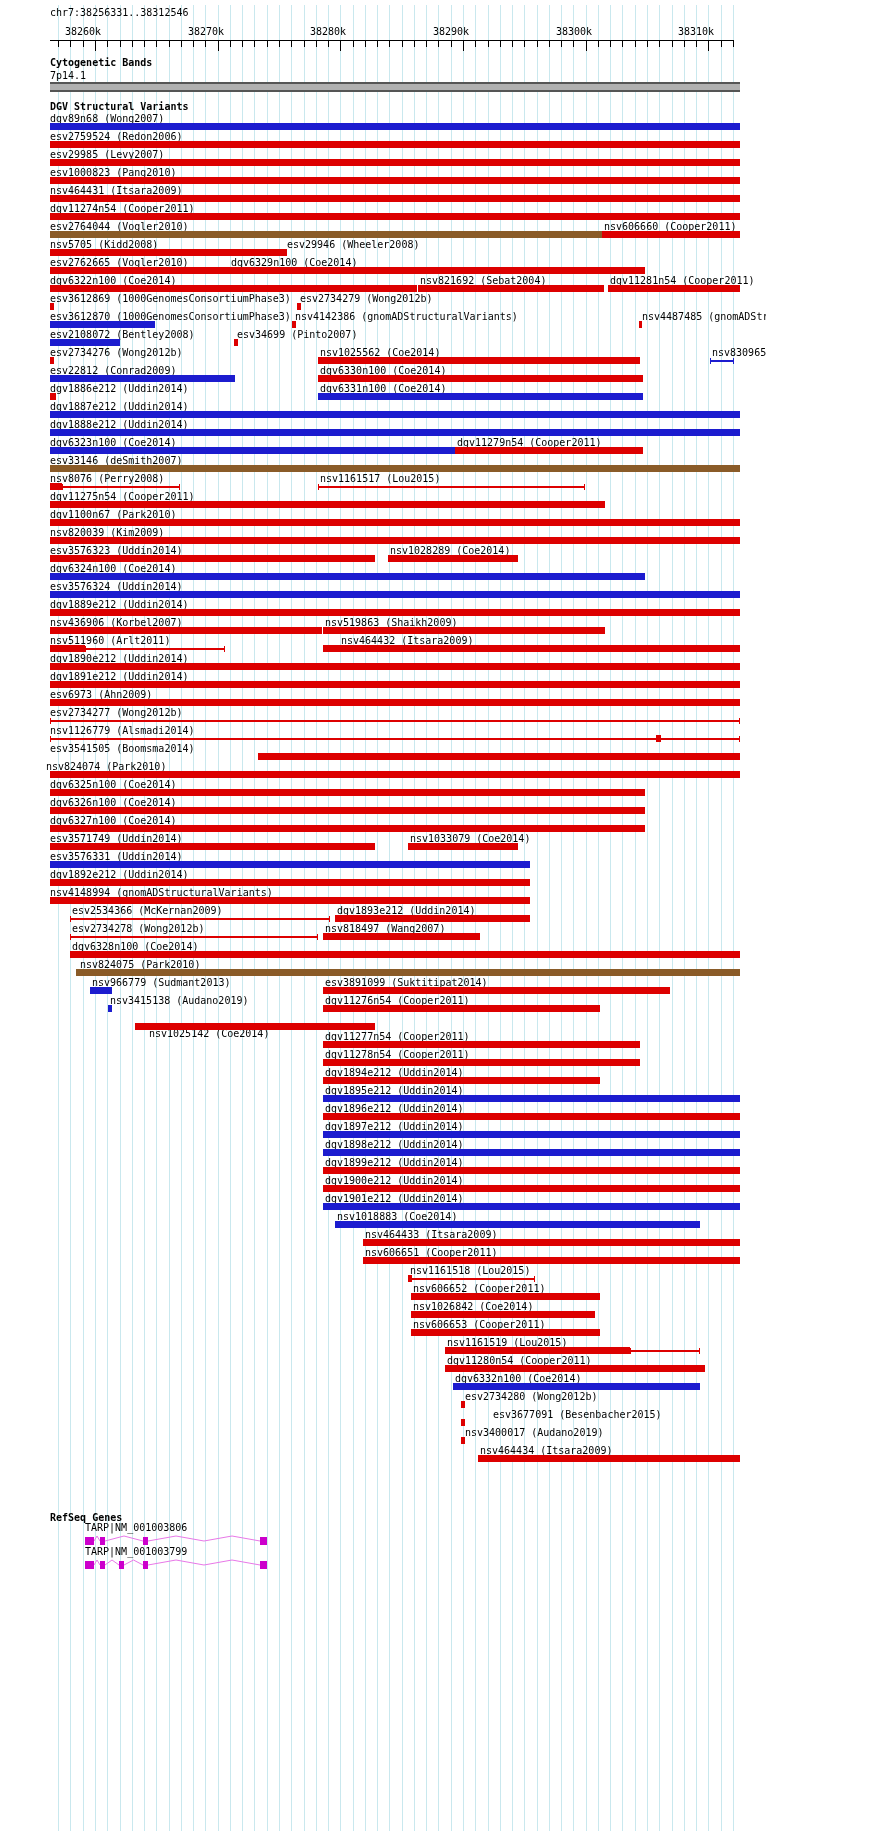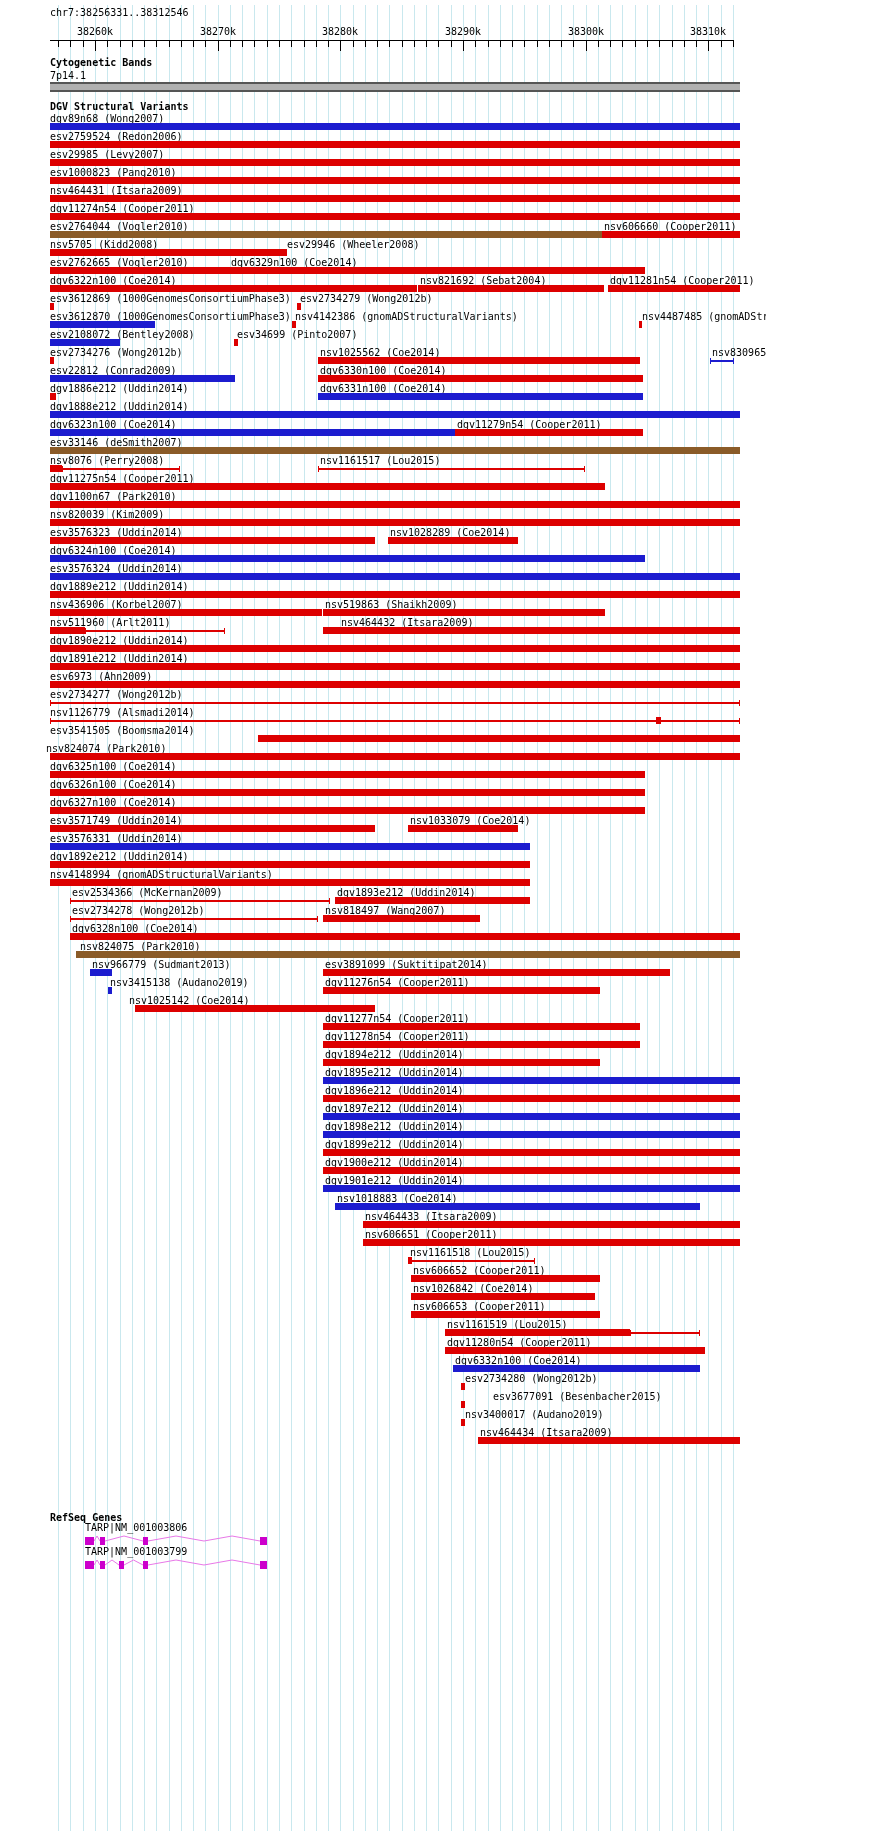--- a/index.html
+++ b/index.html
@@ -10,21 +10,21 @@
     font-size:10px; color:#000; line-height:12px;
   }
   .pane { position:absolute; left:0; top:0; width:766px; height:1831px; overflow:hidden; }
   #grid { position:absolute; left:0; top:5px; width:766px; height:1826px; }
   .gridline { position:absolute; top:0; height:100%; width:1px; background:#c9e8ee; }
   .abs { position:absolute; }
   .pos-label { left:50px; top:7px; white-space:pre; }
   .sec-title { position:absolute; left:50px; font-weight:bold; white-space:pre; }
   #ruler { position:absolute; left:0; top:0; width:766px; height:54px; }
   .ruler-baseline { position:absolute; left:50px; top:40px; width:684px; height:1px; background:#000; }
-  .rlabel { position:absolute; top:26px; width:60px; text-align:center; white-space:pre; }
+  .rlabel { position:absolute; top:26px; width:60px; white-space:pre; }
   .tick { position:absolute; width:1px; background:#000; }
   .tick.minor { top:40px; height:7px; }
   .tick.major { top:40px; height:11px; }
   #band { position:absolute; left:50px; top:82px; width:690px; height:10px;
           background:#b0b0b0; border-top:2px solid #555; border-bottom:2px solid #555; }
   #dgv-rows { position:absolute; left:0; top:113px; width:766px; }
   .trow { position:relative; height:18px; }
   .tlabel { position:absolute; top:0; height:11px; line-height:11px; white-space:pre; }
   .seg { position:absolute; }
   .seg-bar { top:10px; height:7px; }
@@ -265,20 +265,24 @@
           <div class="seg seg-bar" style="left: 50px; width: 185px; background: rgb(28, 28, 207); color: rgb(28, 28, 207);"></div>
           <div class="seg seg-bar" style="left: 318px; width: 325px; background: rgb(221, 0, 0); color: rgb(221, 0, 0);"></div>
         </div>
         <div class="trow">
           <span class="tlabel" style="left: 50px;">dgv1886e212 (Uddin2014)</span>
           <span class="tlabel" style="left: 320px;">dgv6331n100 (Coe2014)</span>
           <div class="seg seg-bar" style="left: 50px; width: 6px; background: rgb(221, 0, 0); color: rgb(221, 0, 0);"></div>
           <div class="seg seg-bar" style="left: 318px; width: 325px; background: rgb(28, 28, 207); color: rgb(28, 28, 207);"></div>
         </div>
         <div class="trow">
+          <span class="tlabel" style="left: 50px;">dgv1887e212 (Uddin2014)</span>
+          <div class="seg seg-bar" style="left: 50px; width: 690px; background: rgb(28, 28, 207); color: rgb(28, 28, 207);"></div>
+        </div>
+        <div class="trow">
           <span class="tlabel" style="left: 50px;">dgv1888e212 (Uddin2014)</span>
           <div class="seg seg-bar" style="left: 50px; width: 690px; background: rgb(28, 28, 207); color: rgb(28, 28, 207);"></div>
         </div>
         <div class="trow">
           <span class="tlabel" style="left: 50px;">dgv6323n100 (Coe2014)</span>
           <span class="tlabel" style="left: 457px;">dgv11279n54 (Cooper2011)</span>
           <div class="seg seg-bar" style="left: 50px; width: 405px; background: rgb(28, 28, 207); color: rgb(28, 28, 207);"></div>
           <div class="seg seg-bar" style="left: 455px; width: 188px; background: rgb(221, 0, 0); color: rgb(221, 0, 0);"></div>
         </div>
         <div class="trow">
@@ -420,21 +424,21 @@
           <div class="seg seg-bar" style="left: 90px; width: 22px; background: rgb(28, 28, 207); color: rgb(28, 28, 207);"></div>
           <div class="seg seg-bar" style="left: 323px; width: 347px; background: rgb(221, 0, 0); color: rgb(221, 0, 0);"></div>
         </div>
         <div class="trow">
           <span class="tlabel" style="left: 110px;">nsv3415138 (Audano2019)</span>
           <span class="tlabel" style="left: 325px;">dgv11276n54 (Cooper2011)</span>
           <div class="seg seg-bar" style="left: 108px; width: 4px; background: rgb(28, 28, 207); color: rgb(28, 28, 207);"></div>
           <div class="seg seg-bar" style="left: 323px; width: 277px; background: rgb(221, 0, 0); color: rgb(221, 0, 0);"></div>
         </div>
         <div class="trow">
-          <span class="tlabel" style="left: 129px;">nsv1025142 (Coe2014)</span>
+          <span class="tlabel" style="left: 149px; margin-top: 15px;">nsv1025142 (Coe2014)</span>
           <div class="seg seg-bar" style="left: 135px; width: 240px; background: rgb(221, 0, 0); color: rgb(221, 0, 0);"></div>
         </div>
         <div class="trow">
           <span class="tlabel" style="left: 325px; text-decoration: underline;">dgv11277n54 (Cooper2011)</span>
           <div class="seg seg-bar" style="left: 323px; width: 317px; background: rgb(221, 0, 0); color: rgb(221, 0, 0);"></div>
         </div>
         <div class="trow">
           <span class="tlabel" style="left: 325px;">dgv11278n54 (Cooper2011)</span>
           <div class="seg seg-bar" style="left: 323px; width: 317px; background: rgb(221, 0, 0); color: rgb(221, 0, 0);"></div>
         </div>

